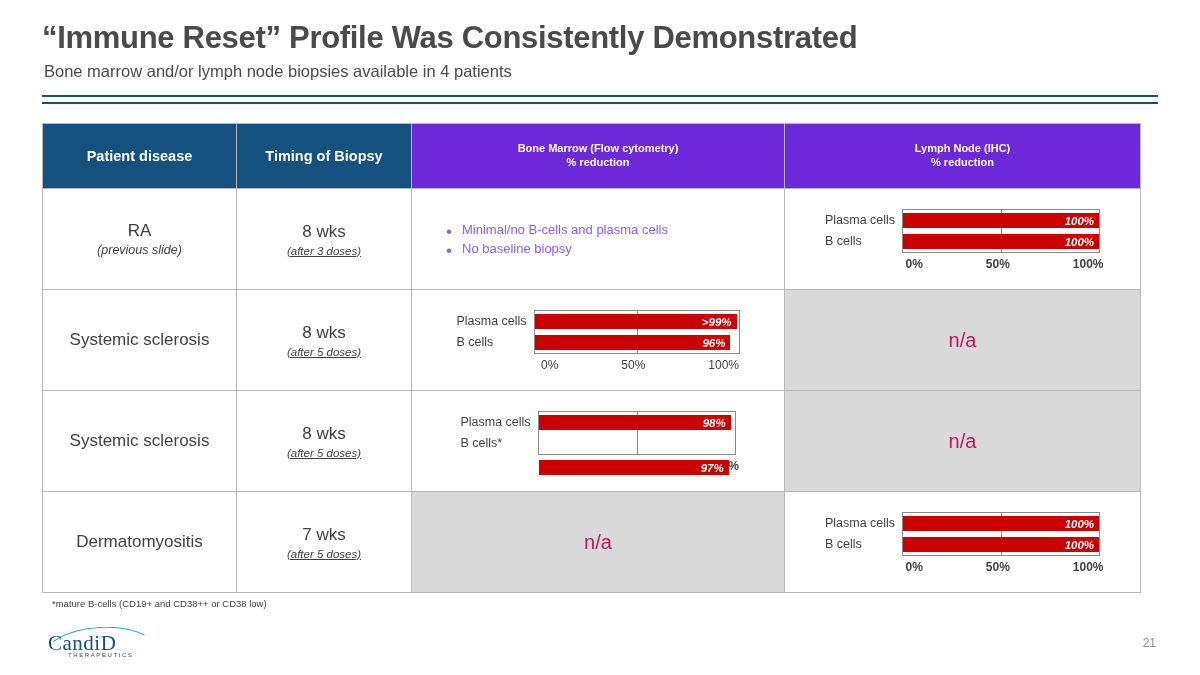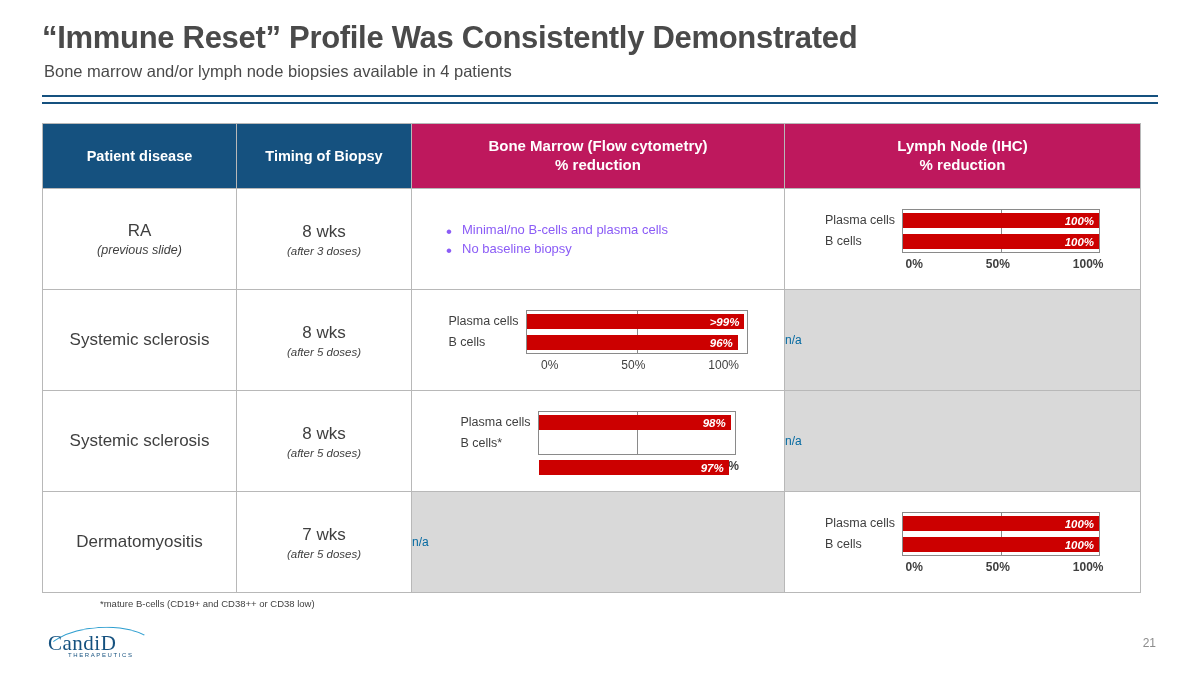--- a/index.html
+++ b/index.html
@@ -66,23 +66,23 @@
     background: #15517f;
     color: #ffffff;
     font-size: 14.5px;
     font-weight: bold;
     text-align: center;
     height: 64px;
     border: 1px solid #15517f;
     margin-top: 46px;
   }
   .th-green {
-    background: #be185d;
+    background: #6d28d9;
     color: #ffffff;
-    font-size: 15px;
+    font-size: 11px;
     font-weight: bold;
     text-align: center;
     height: 64px;
     border: 1px solid #4ea32f;
     line-height: 1.25;
   }
   .col-disease { width: 194px; }
   .col-timing  { width: 175px; }
   .col-bm      { width: 373px; }
   .col-ln      { width: 356px; }
@@ -104,25 +104,27 @@
     text-align: center;
     font-size: 17px;
     color: #3f3f3f;
   }
   .cell-timing .sub {
     display: block;
     font-size: 11.5px;
     font-style: italic;
     color: #3f3f3f;
     margin-top: 3px;
+    text-decoration: underline;
   }
   .cell-na {
     background: #d9d9d9;
-    font-size: 12px;
-    color: #0369a1;
+    text-align: center;
+    font-size: 20px;
+    color: #be185d;
   }
   .bullets {
     margin: 0;
     padding: 0 0 0 34px;
     list-style: none;
   }
   .bullets li {
     font-size: 13px;
     color: #8b5cf6;
     line-height: 1.5;
@@ -213,21 +215,20 @@
   .axis.thin { font-weight: normal; }
   .axis span { white-space: nowrap; }
 
   
   .footnote {
     position: absolute;
     left: 52px;
     top: 598px;
     font-size: 9.5px;
     color: #3f3f3f;
-    margin-left: 48px;
   }
   .page-num {
     position: absolute;
     right: 44px;
     top: 636px;
     font-size: 12px;
     color: #8c8c8c;
   }
   .logo {
     position: absolute;
@@ -351,21 +352,21 @@
         <span>8 wks</span>
         <span class="sub">(after 5 doses)</span>
       </td>
       <td>
         <div class="chartwrap">
           <div class="chart">
             <div class="chart-labels">
               <div class="lbl">Plasma cells</div>
               <div class="lbl">B cells</div>
             </div>
-            <div class="plot" style="width:222px;">
+            <div class="plot" style="width:206px;">
               <div class="midline"></div>
               <div class="bar-row">
                 <div class="bar" style="width:99%;">
                   <span class="val">&gt;99%</span>
                 </div>
               </div>
               <div class="bar-row">
                 <div class="bar" style="width:96%;">
                   <span class="val">96%</span>
                 </div>

